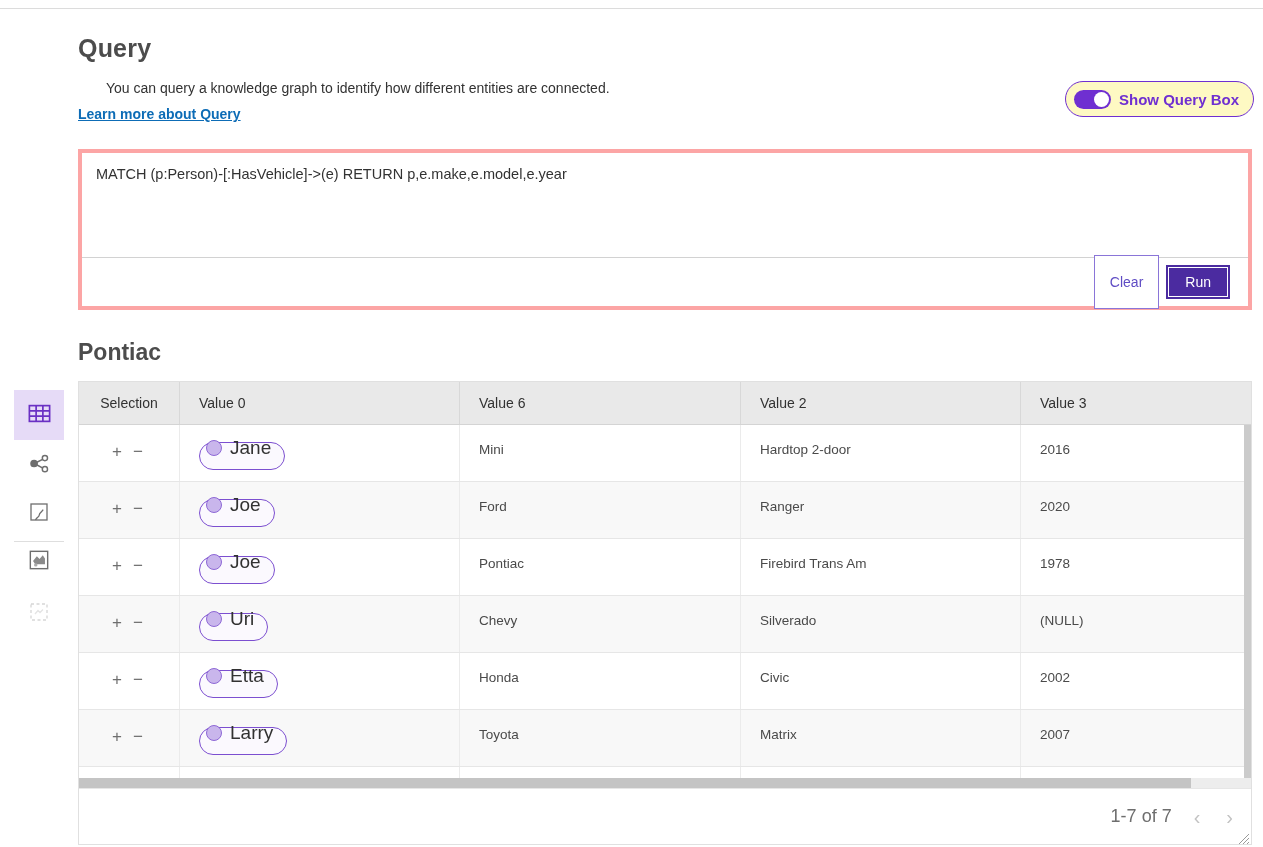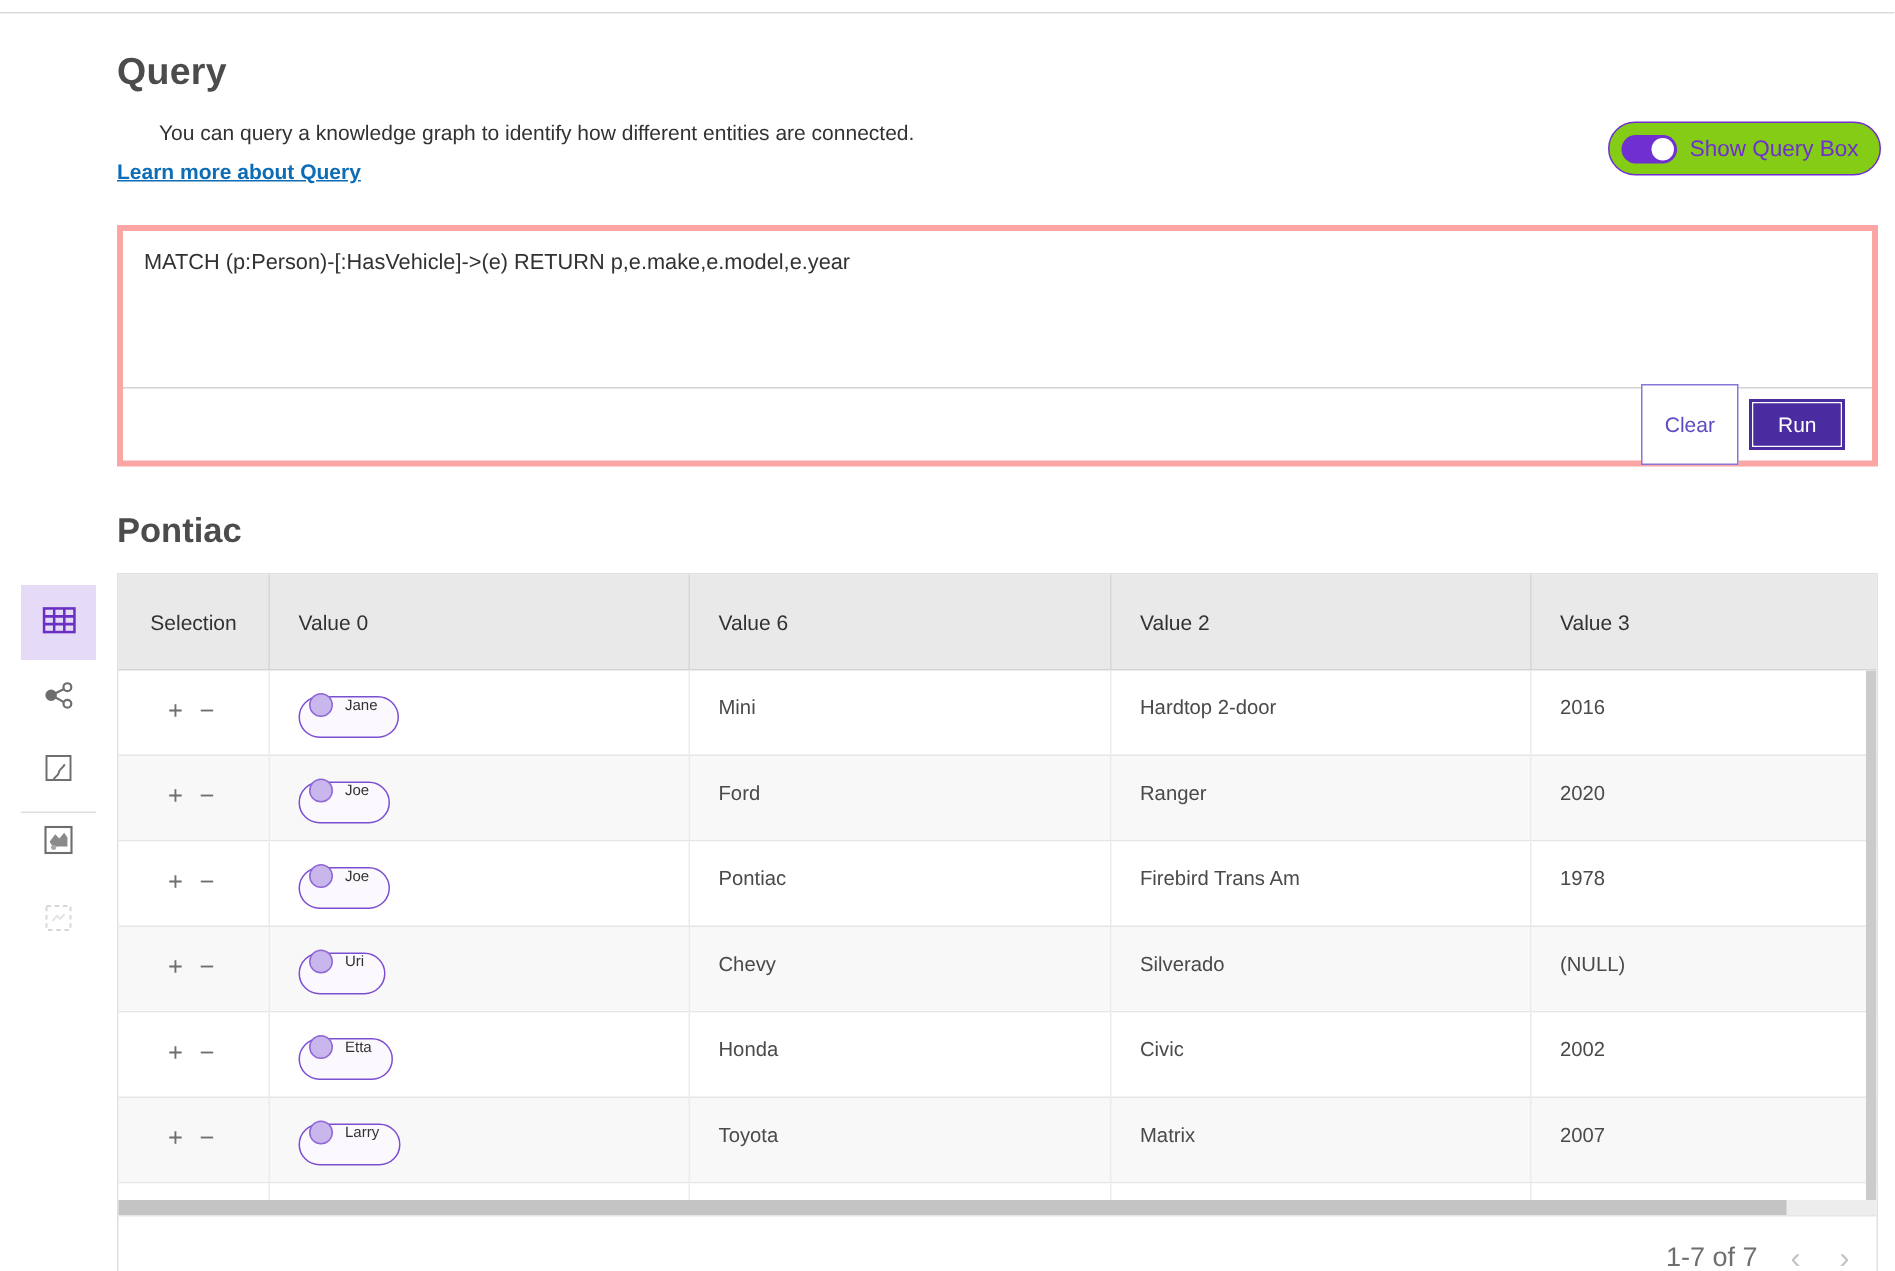--- a/index.html
+++ b/index.html
@@ -18,21 +18,21 @@
 
   
   .main { position:absolute; left:78px; top:8px; width:1174px; }
   .page-title { margin-top:26px; font-size:25px; font-weight:600; color:#4c4c4c; letter-spacing:.2px; }
   .desc { margin-top:17px; font-size:14px; color:#323232;margin-left:28px; }
   .learn-link { display:inline-block; margin-top:10px; font-size:14px; font-weight:700;
     color:#0d6cb6; text-decoration:underline; cursor:pointer; }
 
   .toggle-pill { position:absolute; top:73px; right:-2px; height:36px; border:1px solid #6f2fd1;
     border-radius:18px; display:flex; align-items:center; gap:8px; padding:0 14px 0 8px;
-    background:#84cc16; cursor:pointer; }
+    background:#fef9c3; cursor:pointer;font-weight:bold; }
   .switch { width:37px; height:19px; border-radius:10px; background:#6f2fd1; position:relative; }
   .switch .knob { position:absolute; right:2px; top:2px; width:15px; height:15px;
     border-radius:50%; background:#fff; }
   .toggle-label { font-size:15px; color:#6f2fd1; }
 
   
   .query-box { margin-top:26px; border:4px solid #fca5a5; background:#fff; }
   .query-input { position:relative; height:104px; padding:13px 14px; font-size:14.5px;
     color:#323232; white-space:pre-wrap; cursor:text; }
   .resize-handle { position:absolute; right:2px; bottom:2px; width:12px; height:12px; cursor:nwse-resize; }
@@ -40,21 +40,21 @@
     justify-content:flex-end; gap:10px; padding:0 18px; }
   .btn-clear { background:#fff; border:1px solid #8a75d8; color:#5f4cc4; font-size:14px;
     padding:18px 15px; cursor:pointer; font-family:inherit; }
   .btn-run { background:#4b2ba0; border:1px solid #4b2ba0; color:#fff; font-size:14px;
     padding:5px 15px; cursor:pointer; font-family:inherit; margin-right:3px;
     box-shadow:0 0 0 1px #fff, 0 0 0 3px #4b2ba0; }
 
   
   .results-title { margin-top:29px; font-size:23px; font-weight:600; color:#4c4c4c; }
   .results-card { margin-top:15px; border:1px solid #e0e0e0; background:#fff; }
-  .t-header { display:flex; height:64px; background:#e9e9e9; border-bottom:1px solid #d4d4d4; }
+  .t-header { display:flex; height:43px; background:#e9e9e9; border-bottom:1px solid #d4d4d4; }
   .t-header .hcell { display:flex; align-items:center; font-size:14px; color:#323232;
     border-right:1px solid #d8d8d8; padding-left:19px; }
   .t-header .hcell:last-child { border-right:none; }
   .c-sel { width:101px; flex:none; }
   .c-v0 { width:280px; flex:none; }
   .c-v1 { width:281px; flex:none; }
   .c-v2 { width:280px; flex:none; }
   .c-v3 { flex:1; }
   .t-header .c-sel { justify-content:center; padding-left:0; }
 
@@ -62,21 +62,21 @@
   .trow { display:flex; height:57px; border-bottom:1px solid #e6e6e6; background:#fff; }
   .trow:nth-child(even) { background:#f8f8f8; }
   .tcell { padding:17px 0 0 19px; font-size:13.5px; color:#4a4a4a;
     border-right:1px solid #ebebeb; overflow:hidden; }
   .tcell:last-child { border-right:none; }
   .tcell.sel { display:flex; align-items:flex-start; padding:20px 0 0 33px; gap:11px; }
   .rowbtn { background:none; border:none; color:#6e6e6e; font-size:17px; line-height:14px;
     cursor:pointer; padding:0; font-family:inherit; }
   .pill { display:inline-flex; align-items:center; gap:8px; height:28px; padding:0 13px 16px 6px;
     border:1px solid #7c4fd0; border-radius:14px; background:#fbf9fe; cursor:pointer;
-    font-size:10px; color:#323232; }
+    font-size:19px; color:#323232; }
   .pill .dot { width:16px; height:16px; border-radius:50%; background:#c9b6ec; border:1px solid #8e68d6; }
   .vscroll { position:absolute; top:0; right:0; width:7px; height:100%; background:#cbcbcb; }
 
   .hscroll { position:relative; height:10px; background:#ededed; }
   .hscroll .thumb { position:absolute; left:0; top:0; height:10px; width:1112px; background:#c4c4c4; }
 
   .card-footer { height:56px; border-top:1px solid #e6e6e6; display:flex; align-items:center;
     justify-content:flex-end; gap:18px; padding-right:14px; }
   .pg-label { font-size:18px; color:#6e6e6e; margin-right:0; }
   .pg-btn { background:none; border:none; color:#c2c2c2; font-size:20px; cursor:default;

